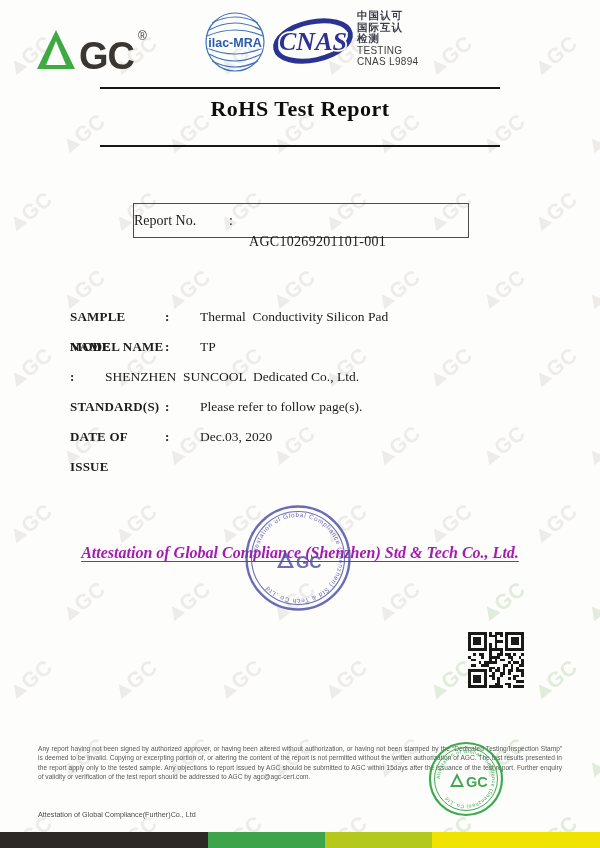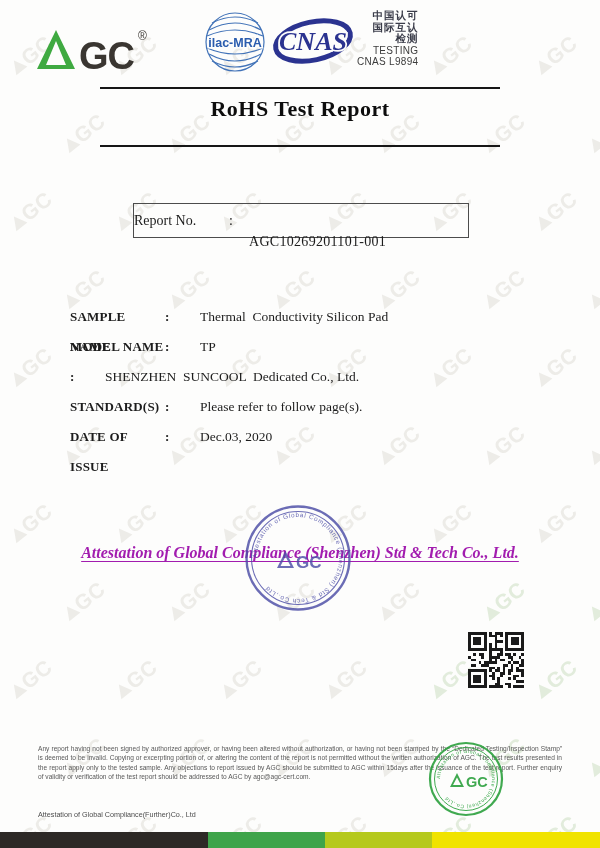--- a/index.html
+++ b/index.html
@@ -10,21 +10,21 @@
   .wm{position:absolute;transform:rotate(-38deg);font:bold 21px "Liberation Sans",sans-serif;
       letter-spacing:.5px;white-space:nowrap;}
   .wm i{display:inline-block;width:0;height:0;border-left:7px solid transparent;
         border-right:7px solid transparent;border-bottom:13px solid;margin-right:1px;}
   .content{position:absolute;inset:0;z-index:1;}
   
   .agc-logo{position:absolute;left:34px;top:24px;}
   .ilac-logo{position:absolute;left:203px;top:10px;}
   .cnas-logo{position:absolute;left:270px;top:12px;}
   .accred{position:absolute;left:357px;top:10px;font-family:"Liberation Sans",sans-serif;
-          color:#3b3d4a;line-height:11.6px;text-align:right;}
+          color:#3b3d4a;line-height:11.6px;}
   .accred .cn{font-size:10.5px;font-weight:bold;letter-spacing:1px;}
   .accred .en{font-size:10px;font-weight:normal;color:#3c3c3c;letter-spacing:.3px;}
   
   .rule{position:absolute;left:100px;width:400px;height:2px;background:#161616;}
   .report-title{position:absolute;left:0;top:96px;width:600px;text-align:center;
                 font-size:22px;font-weight:bold;color:#0d0d0d;letter-spacing:.5px;}
   
   .report-box{position:absolute;left:133px;top:203px;width:334px;height:33px;
               border:1px solid #4c4c4c;display:flex;align-items:center;background:transparent;
               font-size:14px;color:#1c1c1c;}

